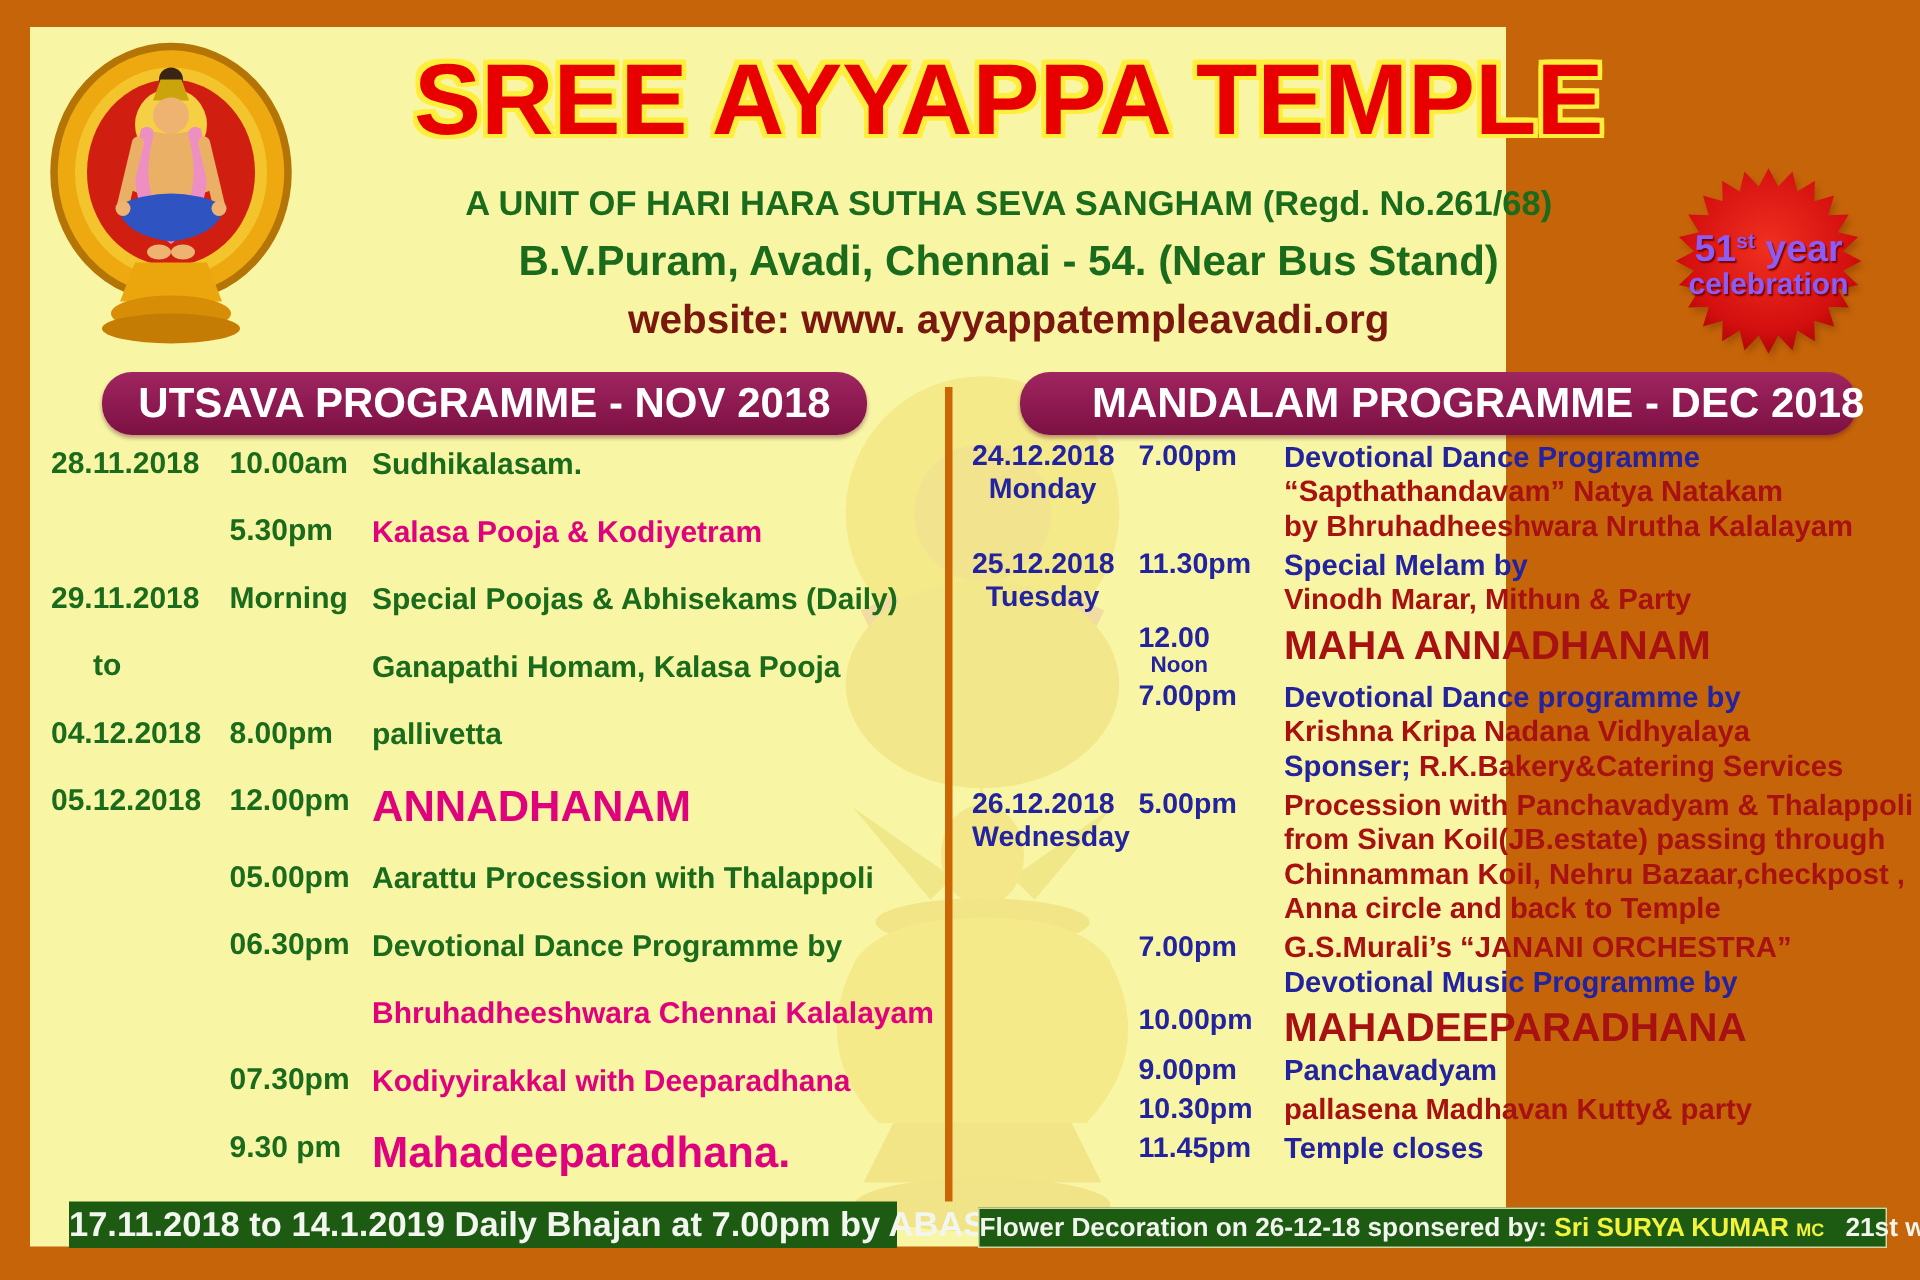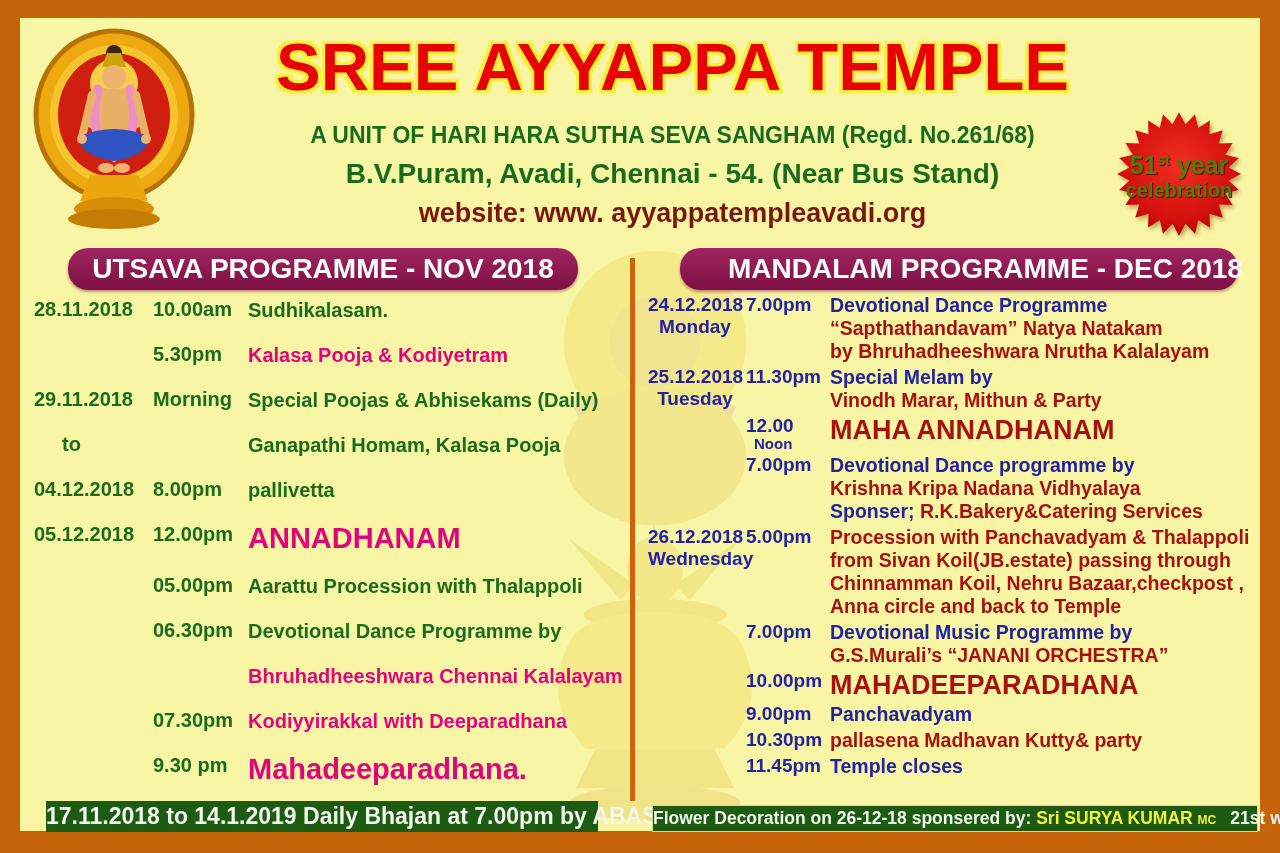--- a/index.html
+++ b/index.html
@@ -1,59 +1,59 @@
 <!DOCTYPE html>
 <html><head>
 <meta charset="utf-8">
 <style>
   * { margin:0; padding:0; box-sizing:border-box; }
   html,body { width:1280px; }
   body { font-family:"Liberation Sans", sans-serif; font-weight:bold; background:#ffffff; }
 
   #poster { position:relative; width:1280px; height:853px; background:#c66409; overflow:hidden; }
-  #inner  { position:absolute; left:20px; top:18px; width:1240px; height:813px; background:#f8f6a4; }
+  #inner  { position:absolute; left:20px; top:18px; width:984px; height:813px; background:#f8f6a4; }
 
   
   .deity { position:absolute; left:8px; top:6px; width:172px; height:212px; }
   .hdr-title { position:absolute; left:185px; top:10px; width:935px; text-align:center;
       font-size:67px; letter-spacing:0; color:#e80000; white-space:nowrap;
       text-shadow:-3px -3px 0 #ffee3a, 3px -3px 0 #ffee3a, -3px 3px 0 #ffee3a, 3px 3px 0 #ffee3a,
                   -3px 0 0 #ffee3a, 3px 0 0 #ffee3a, 0 -3px 0 #ffee3a, 0 3px 0 #ffee3a; }
   .hdr-sub1 { position:absolute; left:185px; top:104px; width:935px; text-align:center;
       font-size:23px; color:#1a6b1c; white-space:nowrap; }
   .hdr-sub2 { position:absolute; left:185px; top:140px; width:935px; text-align:center;
       font-size:28px; color:#1a6b1c; white-space:nowrap; }
   .hdr-web  { position:absolute; left:185px; top:180px; width:935px; text-align:center;
       font-size:27px; color:#7a170e; white-space:nowrap; }
 
   
   .badge { position:absolute; left:1095px; top:92px; width:128px; height:128px; }
   .badge svg { position:absolute; inset:0; filter:drop-shadow(2px 3px 2px rgba(120,60,0,.45)); }
   .badge-text { position:absolute; inset:0; display:flex; flex-direction:column; align-items:center;
-      justify-content:center; color:#4d7c0f; text-shadow:1px 1px 1px #7a0000; }
+      justify-content:center; color:#8b5cf6; text-shadow:1px 1px 1px #7a0000; }
   .badge-line1 { font-size:25px; line-height:26px; }
   .badge-line1 sup { font-size:14px; }
   .badge-line2 { font-size:20px; line-height:22px; }
 
   
   .pill { position:absolute; top:230px; height:42px; border-radius:20px;
       background:linear-gradient(#a02560,#7c1043); color:#ffffff; text-align:center;
       font-size:28px; line-height:42px; white-space:nowrap; box-shadow:0 2px 3px rgba(90,10,50,.4); }
   .pill-left  { left:48px;  width:510px; }
   .pill-right { left:660px; width:558px;padding-left:48px; }
 
   .divider { position:absolute; left:610px; top:240px; width:5px; height:543px; background:#cc6604; }
 
   
   .rows { position:absolute; }
   .rows-left  { left:14px;  top:280px; width:596px; }
   .rows-right { left:628px; top:276px; width:612px; }
   .prog-row { display:grid; }
   .rows-left  .prog-row { grid-template-columns:112px 88px 1fr; column-gap:7px; margin-bottom:20px; }
-  .rows-right .prog-row { grid-template-columns:94px 80px 1fr;  column-gap:4px; margin-bottom:3px; }
+  .rows-right .prog-row { grid-template-columns:94px 80px 1fr;  column-gap:17px; margin-bottom:3px; }
   .cell { white-space:nowrap; }
   .rows-left  { font-size:20px; color:#1a6b1c; }
   .rows-left  .cell.date, .rows-left .cell.time { color:#1a6b1c; }
   .rows-left  .line { line-height:25px; }
   .rows-right { font-size:19.5px; color:#23239f; }
   .rows-right .line { line-height:23px; }
   .rows-right .date-main, .rows-right .time-main { font-size:19px; color:#23239f; }
   .date-day { text-align:center; font-size:19px; line-height:22px; color:#23239f; }
   .time-sub { font-size:15px; line-height:14px; padding-left:8px; color:#23239f; }
   .cell.date.indent { padding-left:28px; }
@@ -317,22 +317,22 @@
             <div class="line"><span class="part darkred">Chinnamman Koil, Nehru Bazaar,checkpost ,</span></div>
             <div class="line"><span class="part darkred">Anna circle and back to Temple</span></div>
           </div>
         </div>
         <div class="prog-row">
           <div class="cell date"></div>
           <div class="cell time">
             <div class="time-main">7.00pm</div>
           </div>
           <div class="cell desc">
+            <div class="line"><span class="part darkred">G.S.Murali’s “JANANI ORCHESTRA”</span></div>
             <div class="line"><span class="part blue">Devotional Music Programme by</span></div>
-            <div class="line"><span class="part darkred">G.S.Murali’s “JANANI ORCHESTRA”</span></div>
           </div>
         </div>
         <div class="prog-row">
           <div class="cell date"></div>
           <div class="cell time">
             <div class="time-main">10.00pm</div>
           </div>
           <div class="cell desc">
             <div class="line"><span class="part darkred big">MAHADEEPARADHANA</span></div>
           </div>

